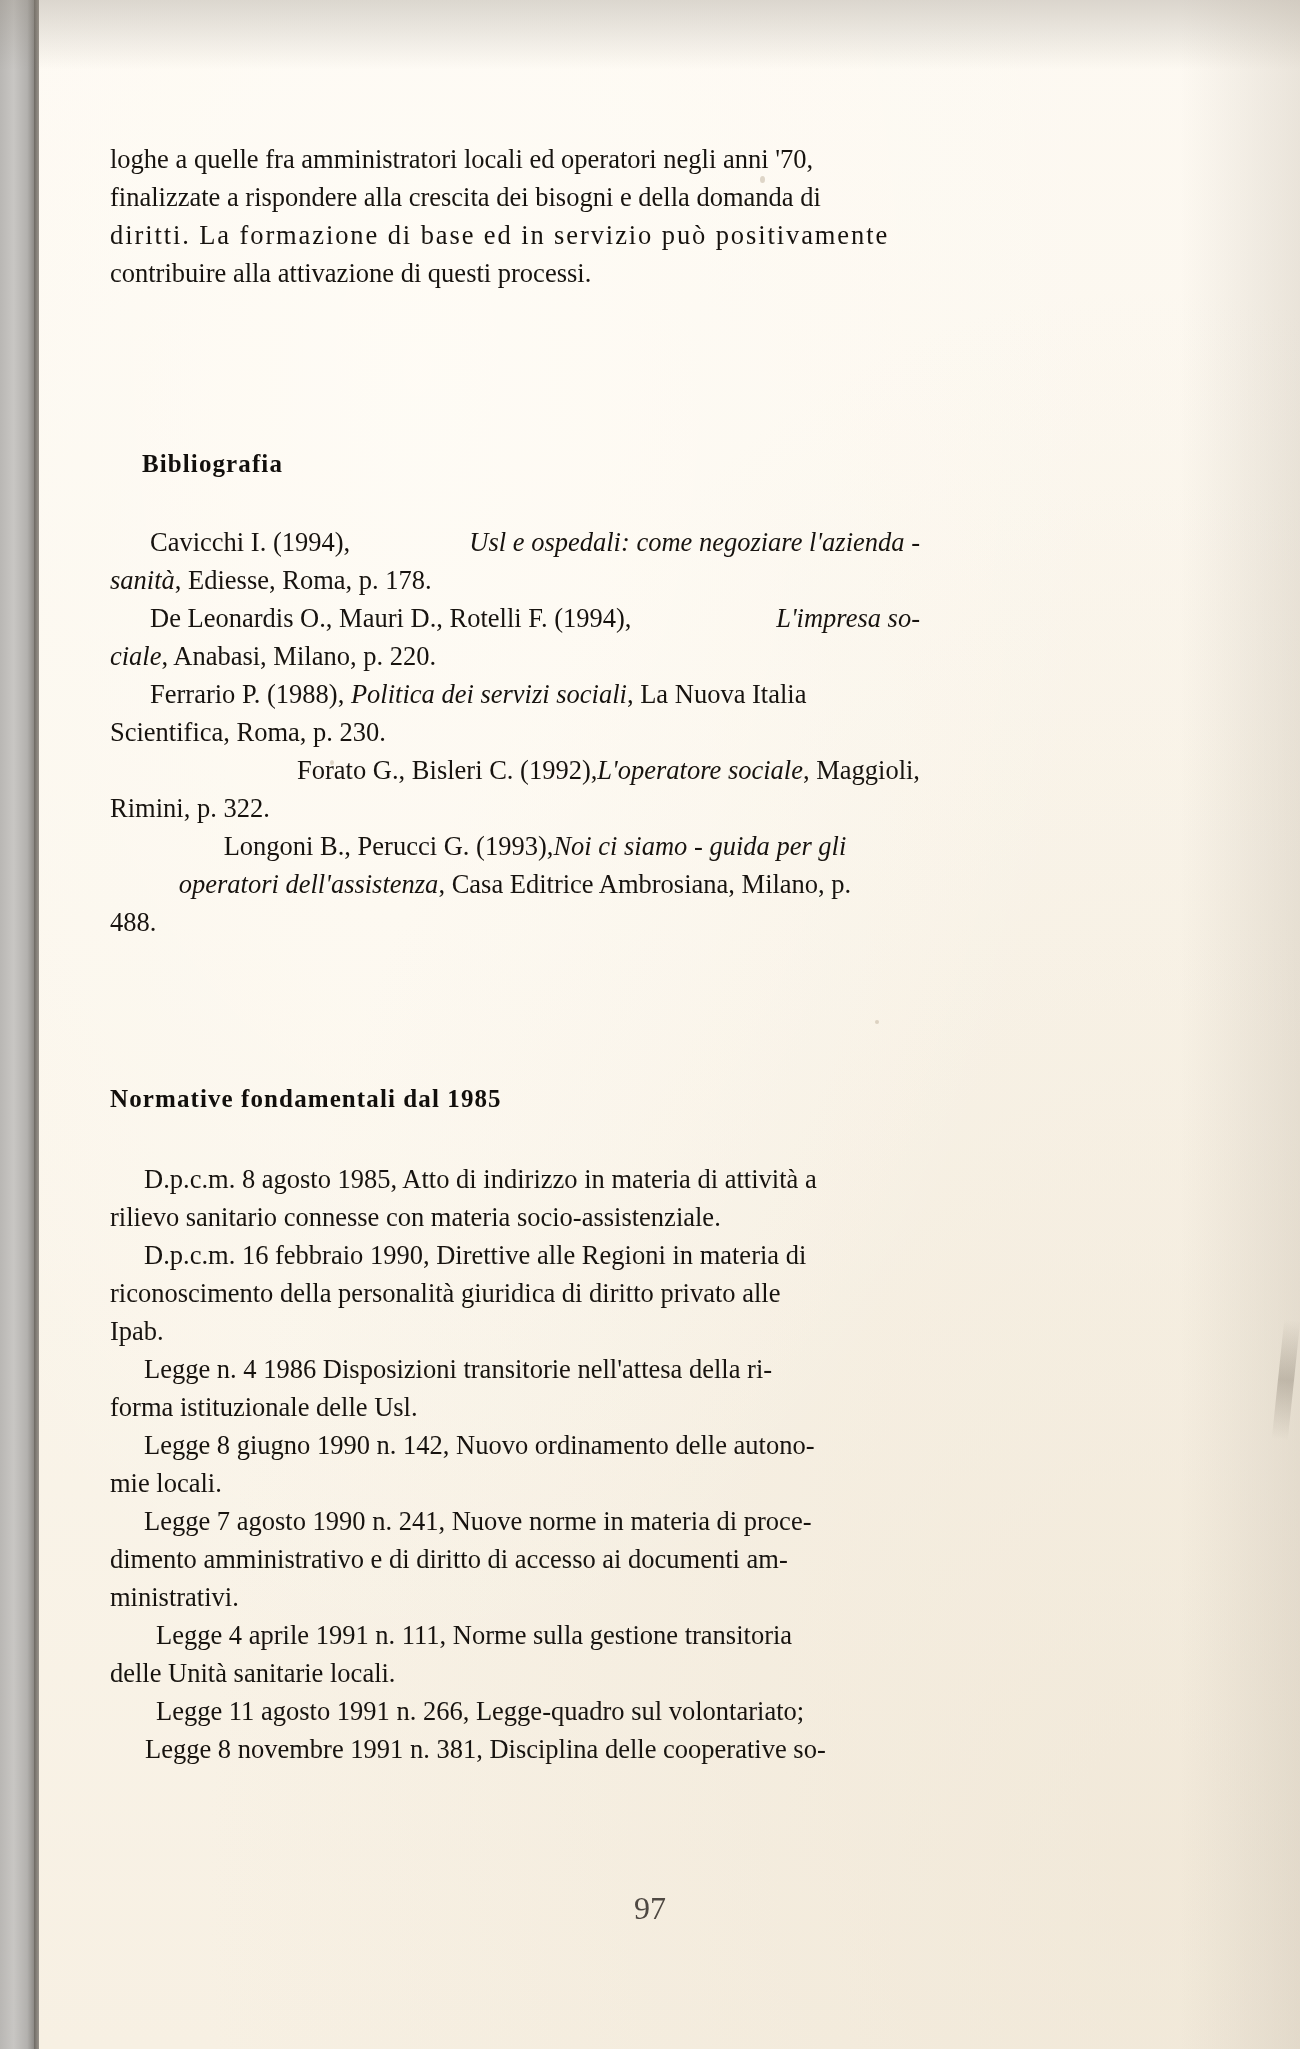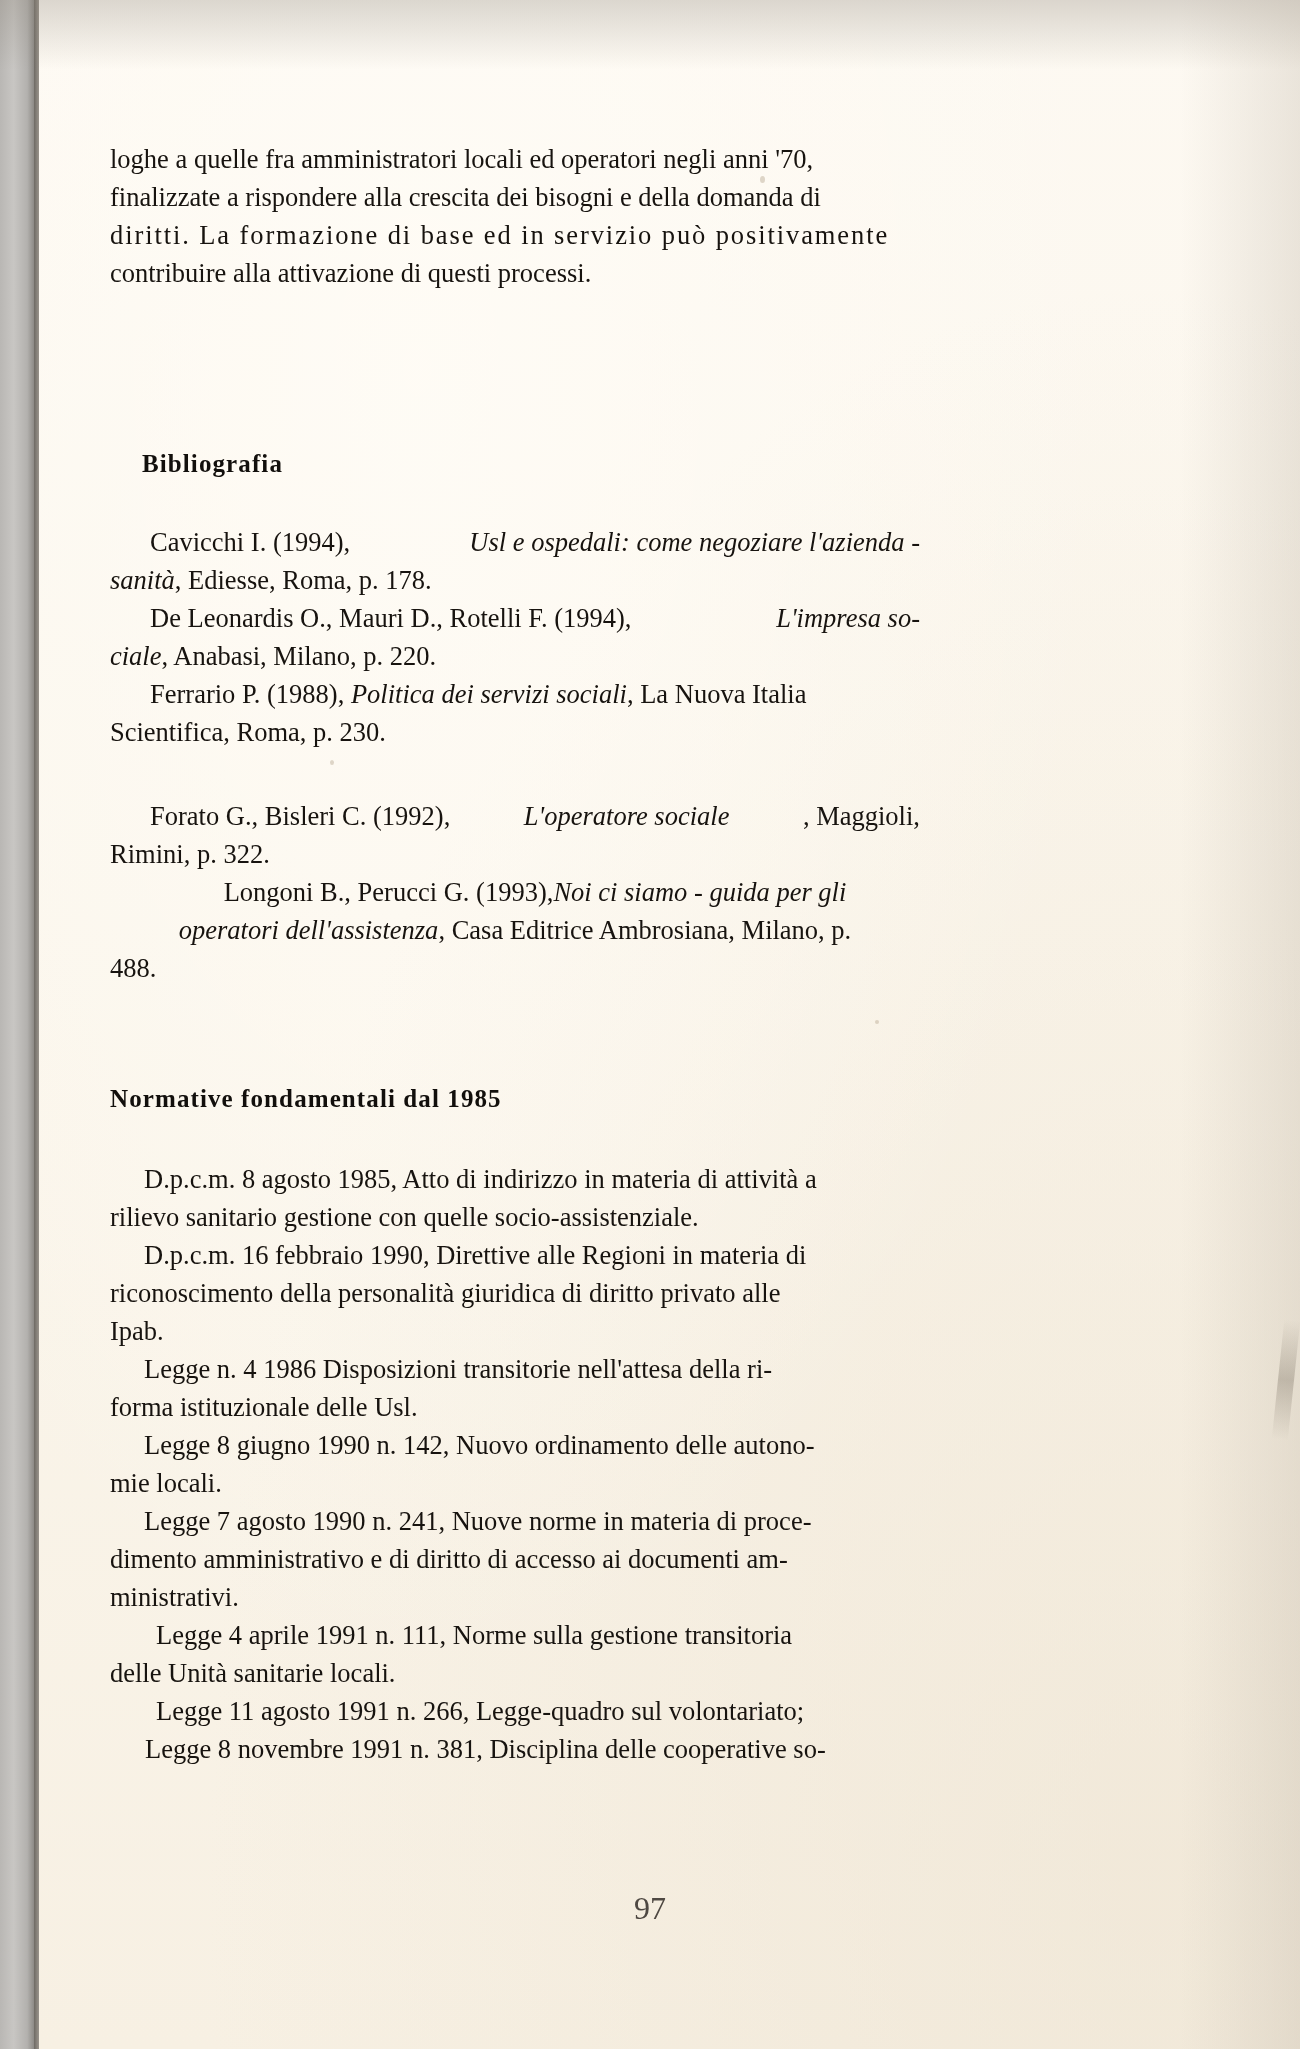--- a/index.html
+++ b/index.html
@@ -170,21 +170,21 @@
         <div>
           <div class="ln indent">
             <span>Ferrario P. (1988), </span><i>Politica dei servizi sociali</i><span>, La Nuova Italia</span>
           </div>
           <div class="ln">
             <span>Scientifica, Roma, p. 230.</span>
           </div>
         </div>
 
         <div>
-          <div class="ln indent" style="display:flex;justify-content:space-between;margin-top:46px;">
+          <div class="ln indent" style="display:flex;justify-content:flex-end;">
             <span>Forato G., Bisleri C. (1992), </span>
             <i>L'operatore sociale</i>
             <span>, Maggioli,</span>
           </div>
           <div class="ln">
             <span>Rimini, p. 322.</span>
           </div>
         </div>
 
         <div>
@@ -206,21 +206,21 @@
 
     <div class="blk-norm">
       <h2 class="section">Normative fondamentali dal 1985</h2>
     </div>
 
     <div class="blk-norm-body">
       <div class="para">
 
         <div>
           <div class="ln indent-sm"><span>D.p.c.m. 8 agosto 1985, Atto di indirizzo in materia di attività a</span></div>
-          <div class="ln"><span>rilievo sanitario gestione con quelle socio-assistenziale.</span></div>
+          <div class="ln"><span>rilievo sanitario connesse con materia socio-assistenziale.</span></div>
         </div>
 
         <div>
           <div class="ln indent-sm"><span>D.p.c.m. 16 febbraio 1990,  Direttive alle Regioni in materia di</span></div>
           <div class="ln" style="display:flex;justify-content:space-between;">
               <span>riconoscimento della personalità giuridica di diritto privato alle</span>
             </div>
           <div class="ln"><span>Ipab.</span></div>
         </div>
 

